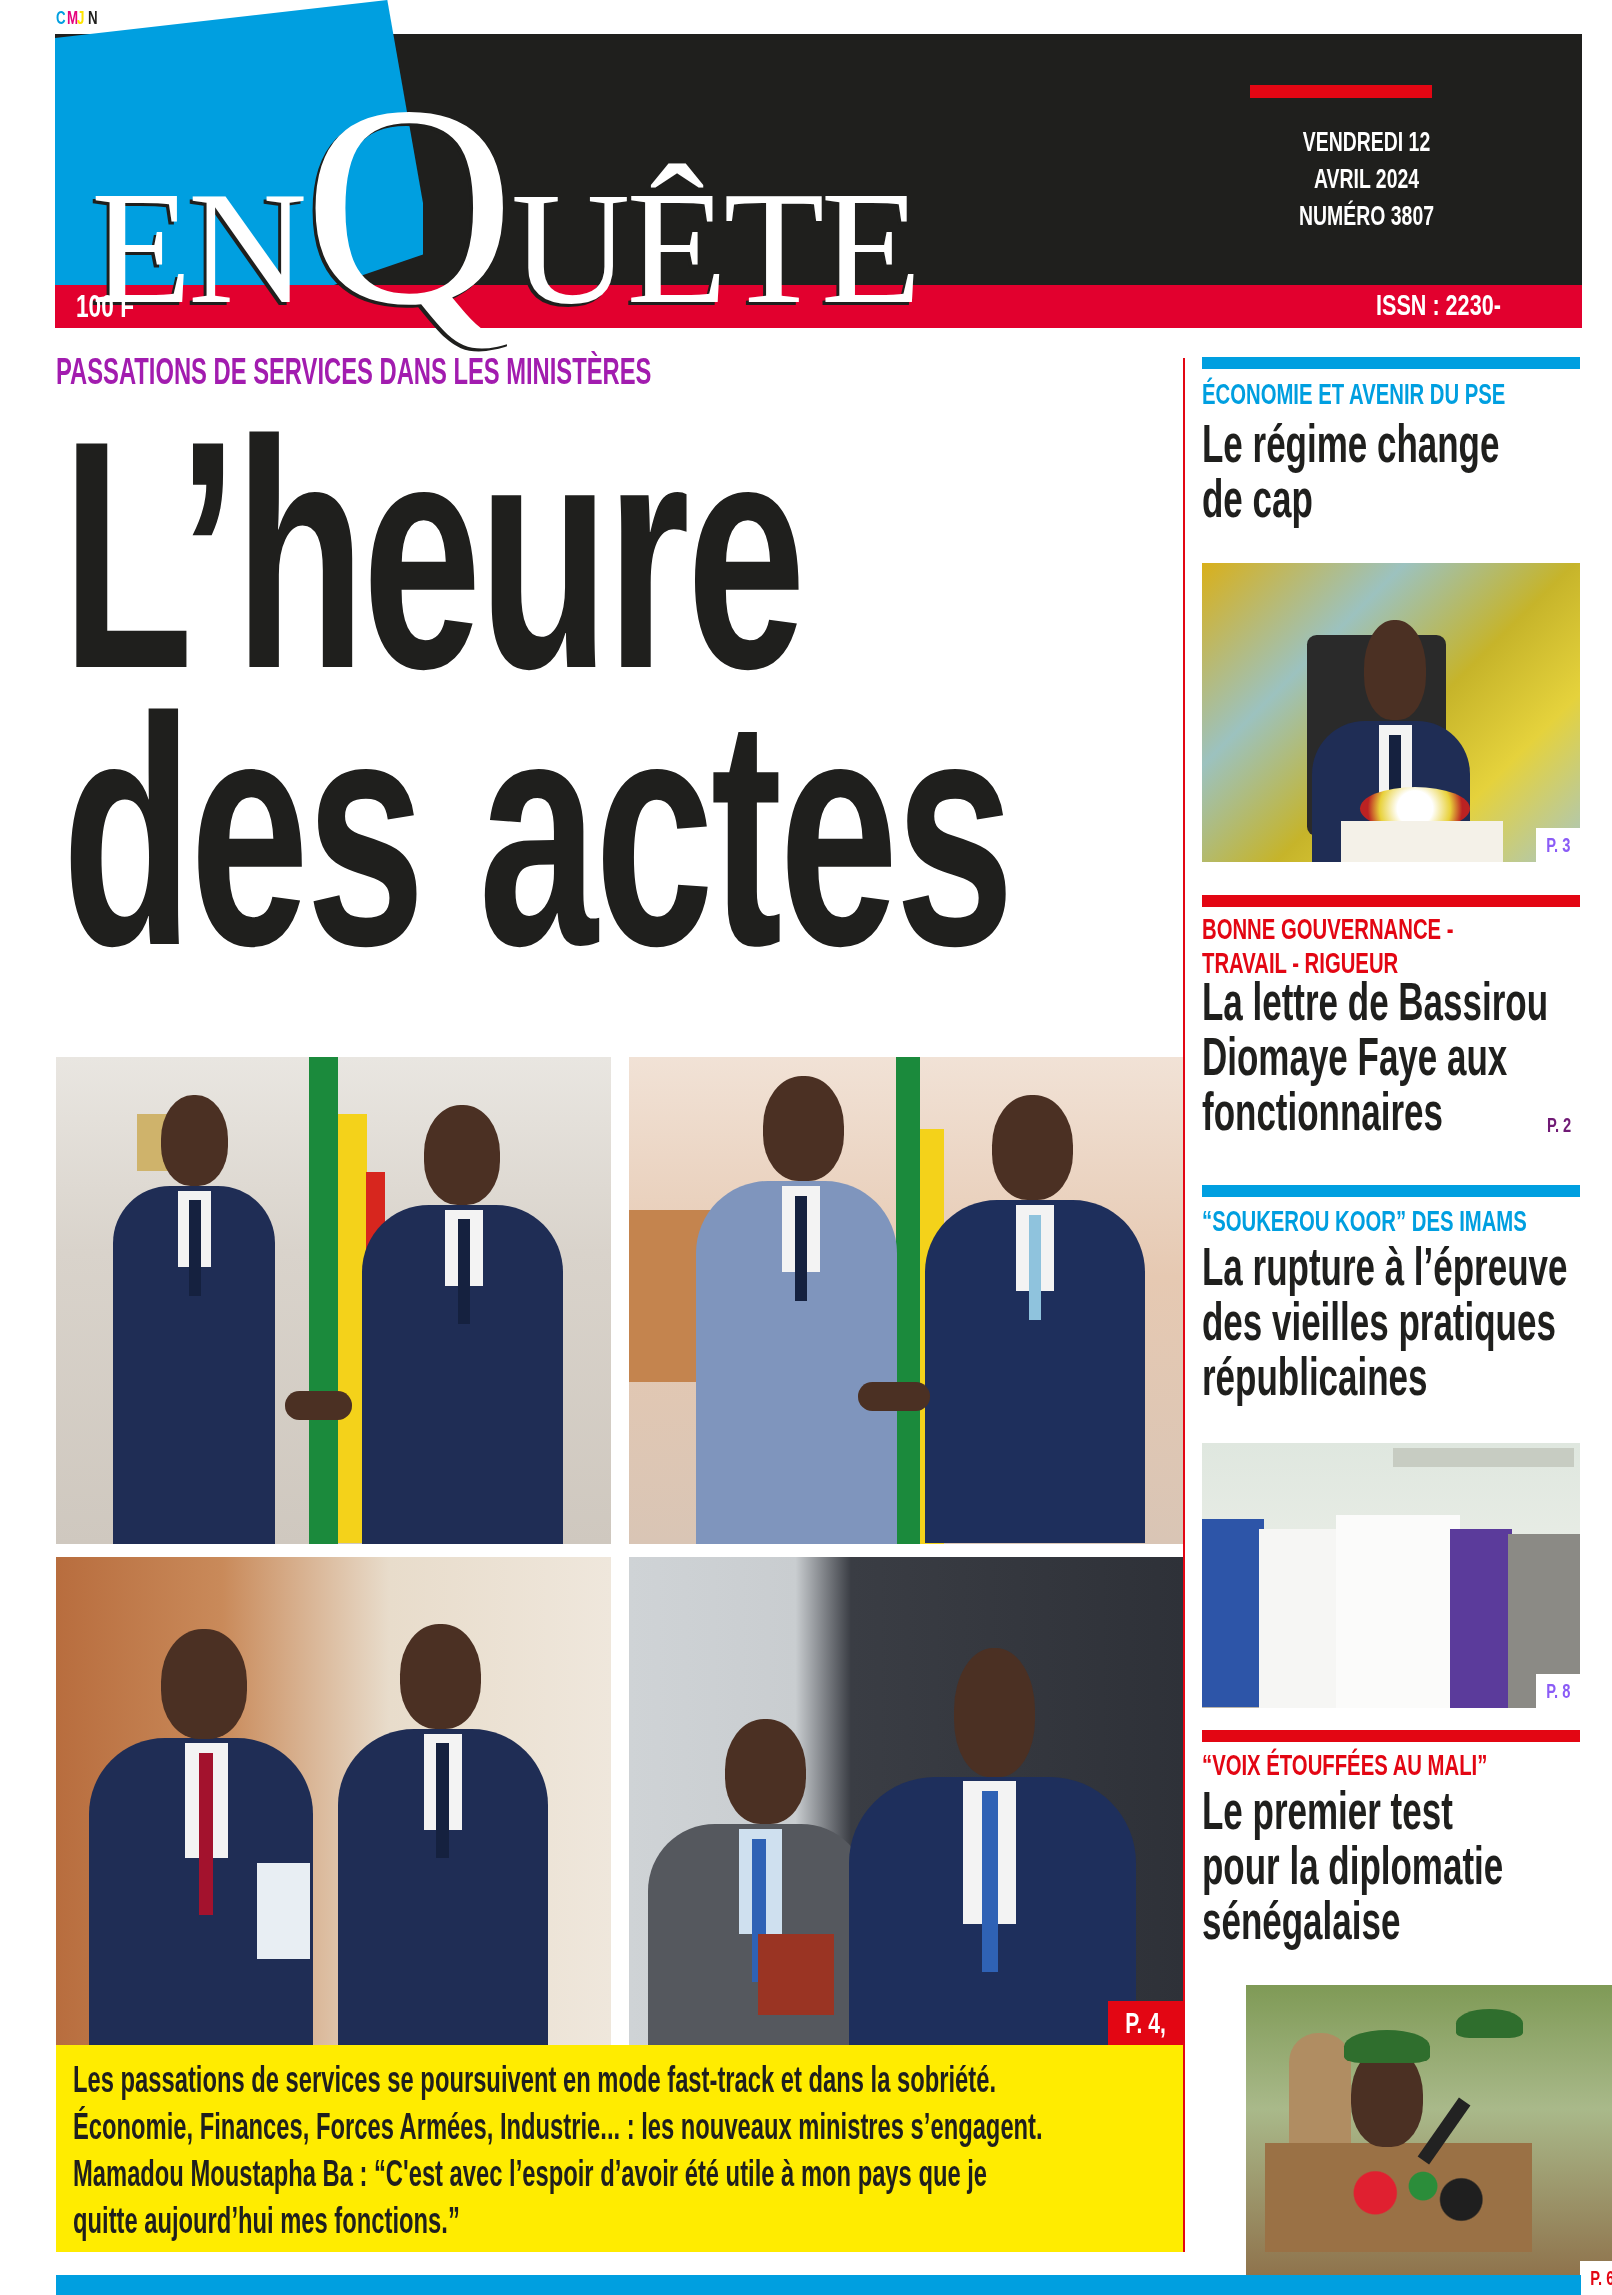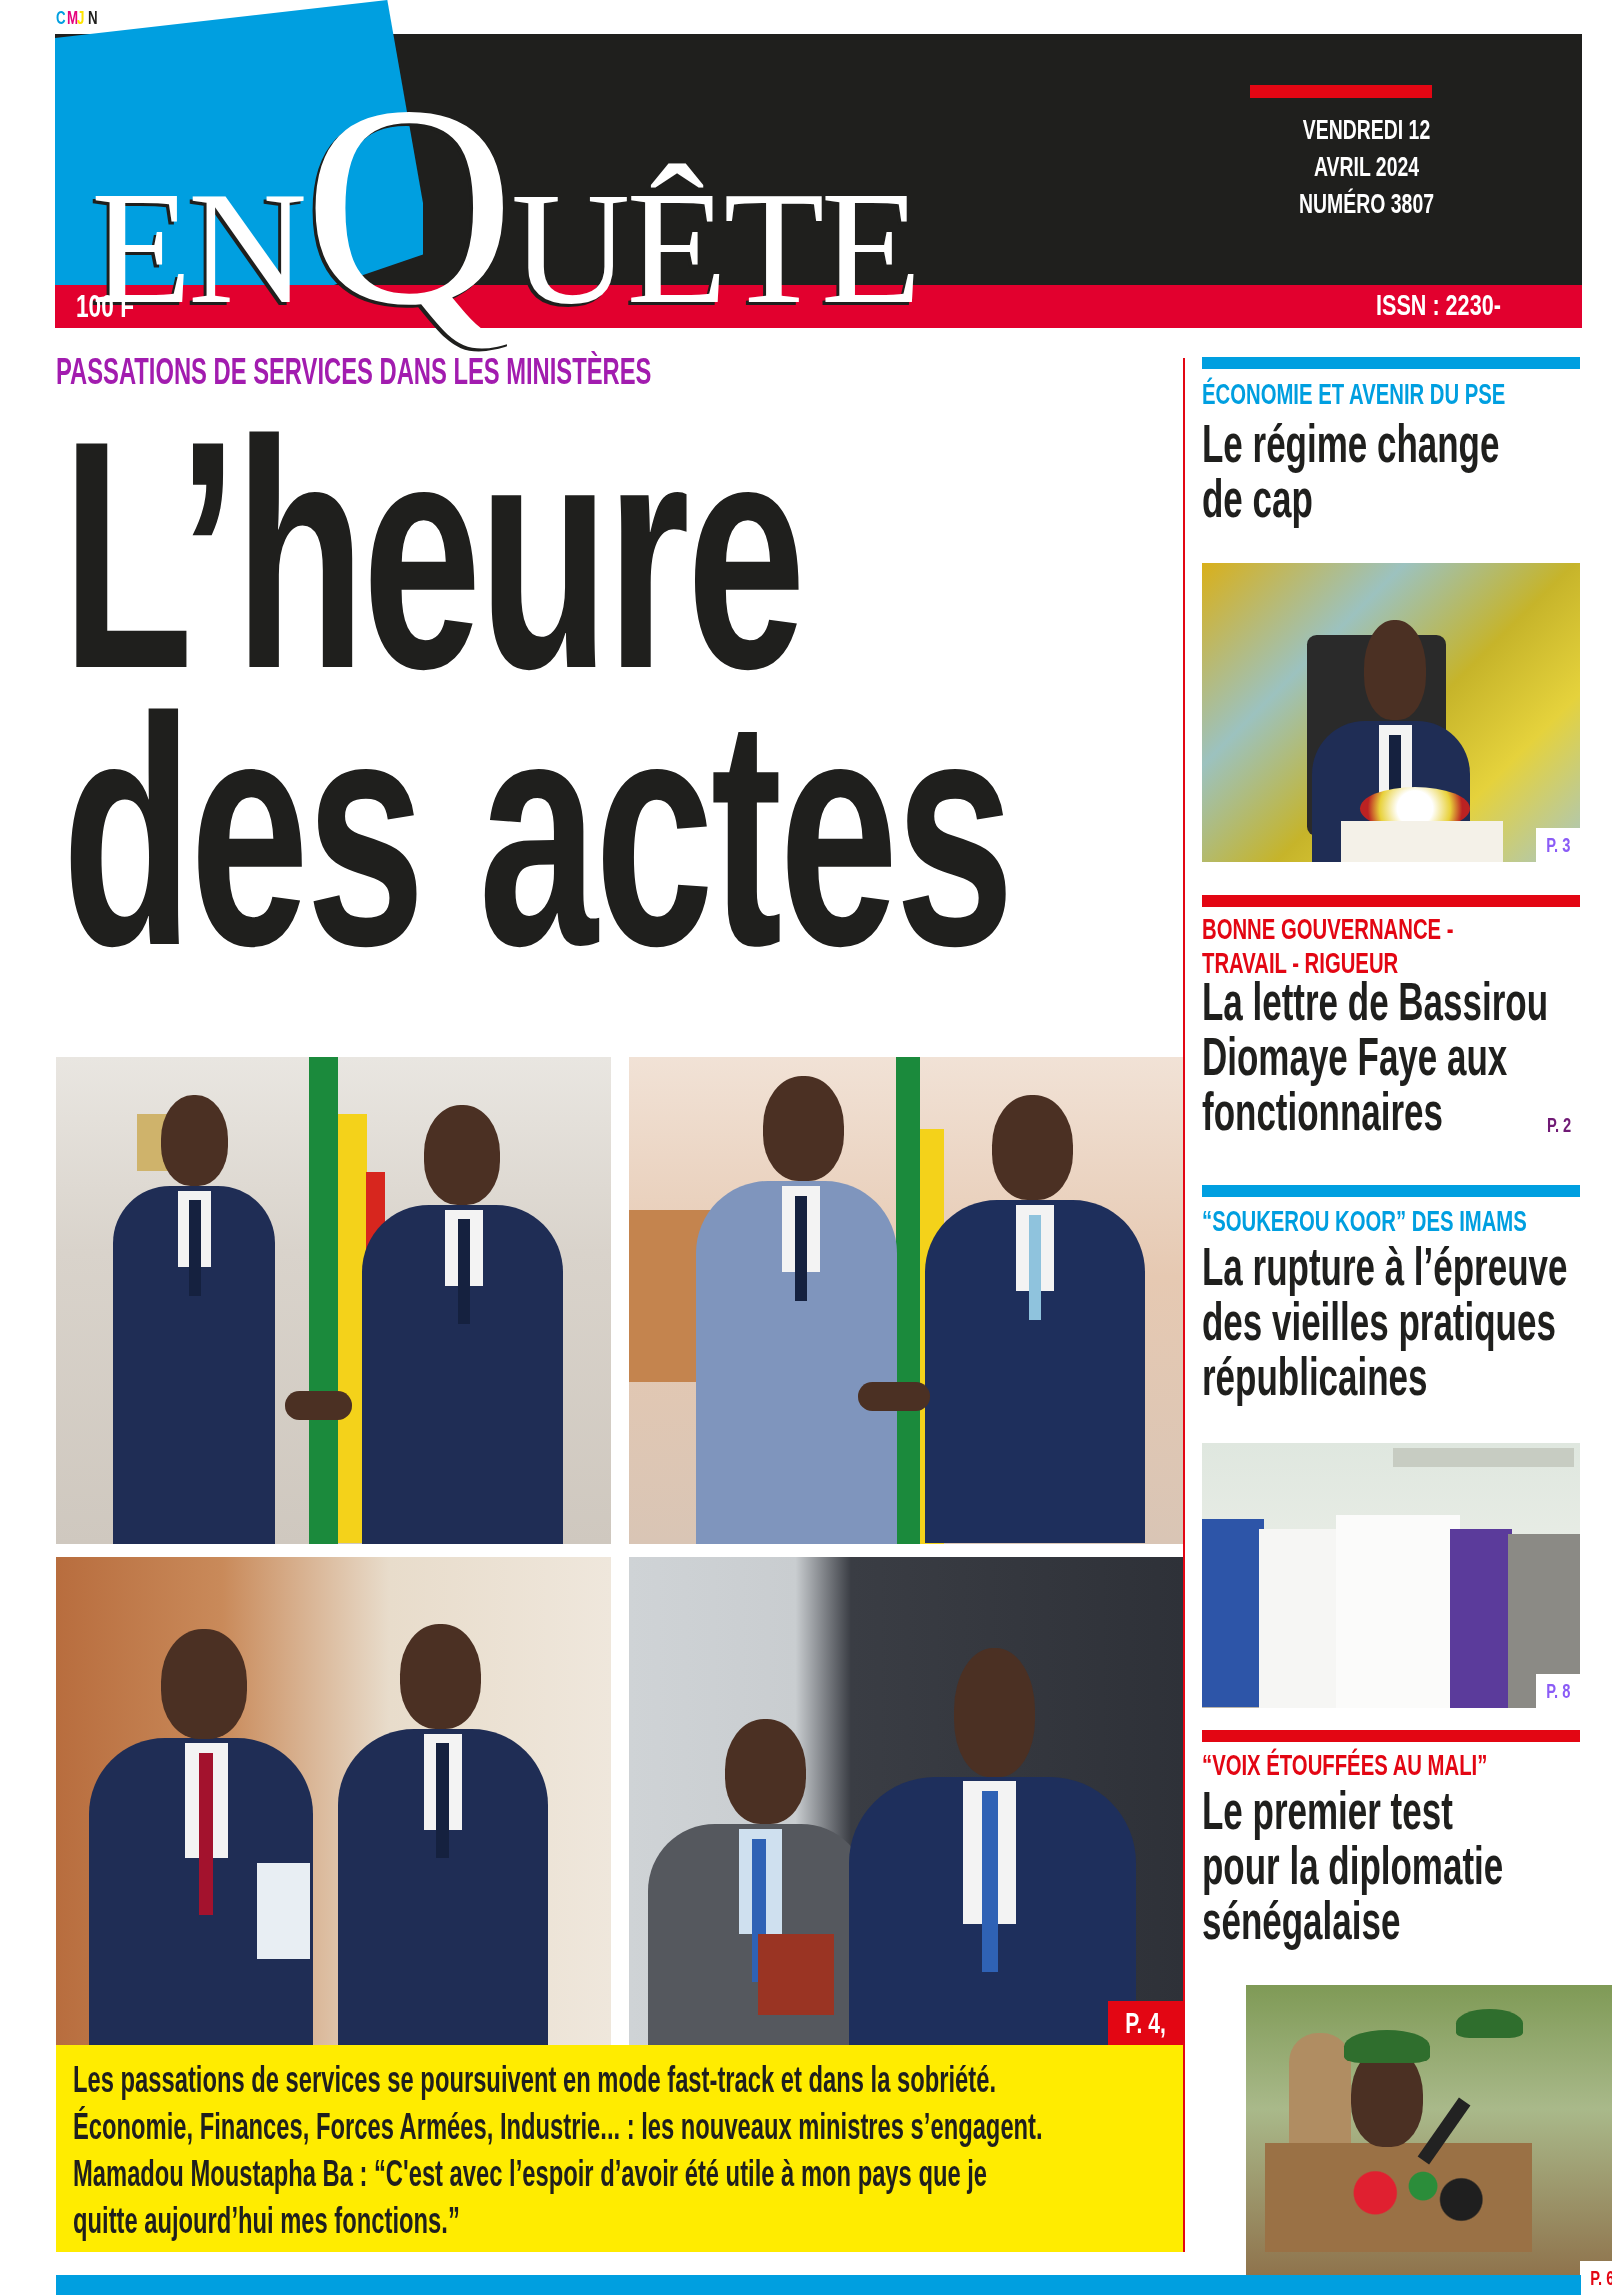--- a/index.html
+++ b/index.html
@@ -29,21 +29,21 @@
     text-shadow: -2.9px 2.9px 0 #1f1f1d;
     transform: scaleX(1.02); transform-origin: 0 0; letter-spacing: -3.8px;
   }
   #logo .en { font-size: 162px; vertical-align: 0px; }
   #logo .q { font-size: 287px; }
   #logo .rest { font-size: 162px; }
   .mast-info {
     color: #fff; font-weight: 700; font-size: 27px; line-height: 37px;
     text-align: center; width: 287px;
   }
-  #mast-date { left: 1223px; top: 112px; }
+  #mast-date { left: 1223px; top: 124px; }
   #mast-date div { transform: scaleX(0.72); }
   #price { left: 76px; top: 288px; color: #fff; font-weight: 700; font-size: 31.5px; }
   #price span { display: inline-block; transform: scaleX(0.72); transform-origin: 0 0; }
   #issn { left: 1376px; top: 288px; color: #fff; font-weight: 700; font-size: 30px; }
   #issn span { display: inline-block; transform: scaleX(0.72); transform-origin: 0 0; }
 
   
   #kicker { left: 56px; top: 351px; color: #a21caf; font-weight: 700; font-size: 36px; }
   #kicker span { transform: scaleX(0.66); }
   .big-head { color: #1f1f1d; font-weight: 700; font-size: 325px; line-height: 1; left: 62px; }

